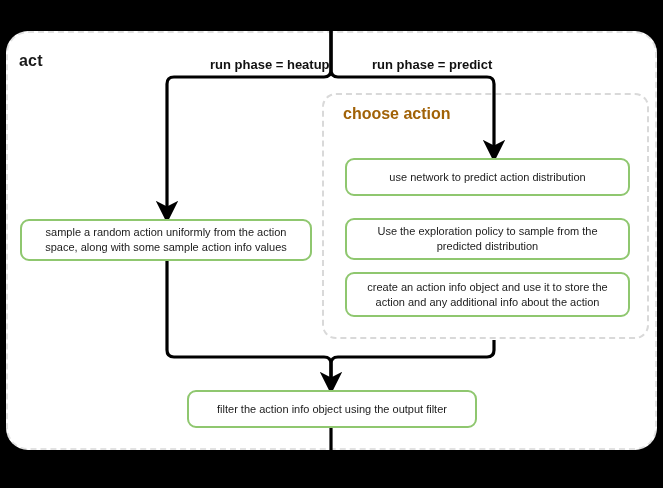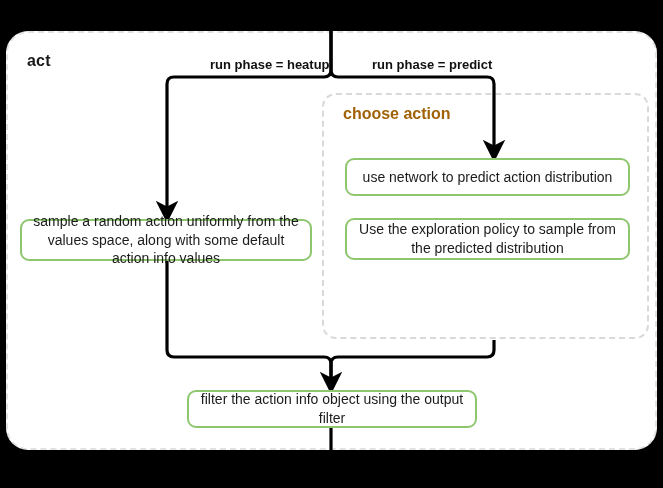--- a/index.html
+++ b/index.html
@@ -26,21 +26,21 @@
     top: 31px;
     width: 651px;
     height: 419px;
     background: #ffffff;
     border: 2px dashed #e2e2e2;
     border-radius: 22px;
     box-sizing: border-box;
   }
   #act-title {
     position: absolute;
-    left: 27px;
+    left: 19px;
     top: 52px;
     font-size: 16px;
     font-weight: bold;
     color: #1a1a1a;
     letter-spacing: 0.2px;
   }
   
   #choose-action-panel {
     position: absolute;
     left: 322px;
@@ -67,21 +67,21 @@
     position: absolute;
     box-sizing: border-box;
     background: #ffffff;
     border: 2px solid #8fc76f;
     border-radius: 9px;
     display: flex;
     align-items: center;
     justify-content: center;
     text-align: center;
     color: #1b1b1b;
-    font-size: 14px;
+    font-size: 11px;
     line-height: 1.35;
     padding: 3px 9px;
   }
   #node-sample    { left: 20px;  top: 219px; width: 292px; height: 42px; }
   #node-predict   { left: 345px; top: 158px; width: 285px; height: 38px; }
   #node-explore   { left: 345px; top: 218px; width: 285px; height: 42px; }
   #node-create    { left: 345px; top: 272px; width: 285px; height: 45px; }
   #node-filter    { left: 187px; top: 390px; width: 290px; height: 38px; }
 
   
@@ -130,18 +130,19 @@
     <path d="M 167 261 L 167 350 Q 167 357 174 357 L 324 357 Q 331 357 331 364 L 331 383" fill="none" stroke="#000000" stroke-width="3.2" stroke-linecap="butt" marker-end="url(#arrow)"></path>
 
     <path d="M 494 340 L 494 350 Q 494 357 487 357 L 338 357 Q 331 357 331 364 L 331 383" fill="none" stroke="#000000" stroke-width="3.2" stroke-linecap="butt"></path>
 
     <path d="M 331 428 L 331 450" fill="none" stroke="#000000" stroke-width="3.2" stroke-linecap="butt"></path>
   </svg>
 
   <div class="edge-label" id="label-heatup">run phase = heatup</div>
   <div class="edge-label" id="label-training">run phase = predict</div>
 
-  <div class="node" id="node-sample">sample a random action uniformly from the values space, along with some default action info values</div>
+  <div class="node" id="node-sample">sample a random action uniformly from the action space, along with some sample action info values</div>
   <div class="node" id="node-predict">use network to predict action distribution</div>
   <div class="node" id="node-explore">Use the exploration policy to sample from the predicted distribution</div>
+  <div class="node" id="node-create">create an action info object and use it to store the action and any additional info about the action</div>
   <div class="node" id="node-filter">filter the action info object using the output filter</div>
 
 </div>
 
 </body></html>

